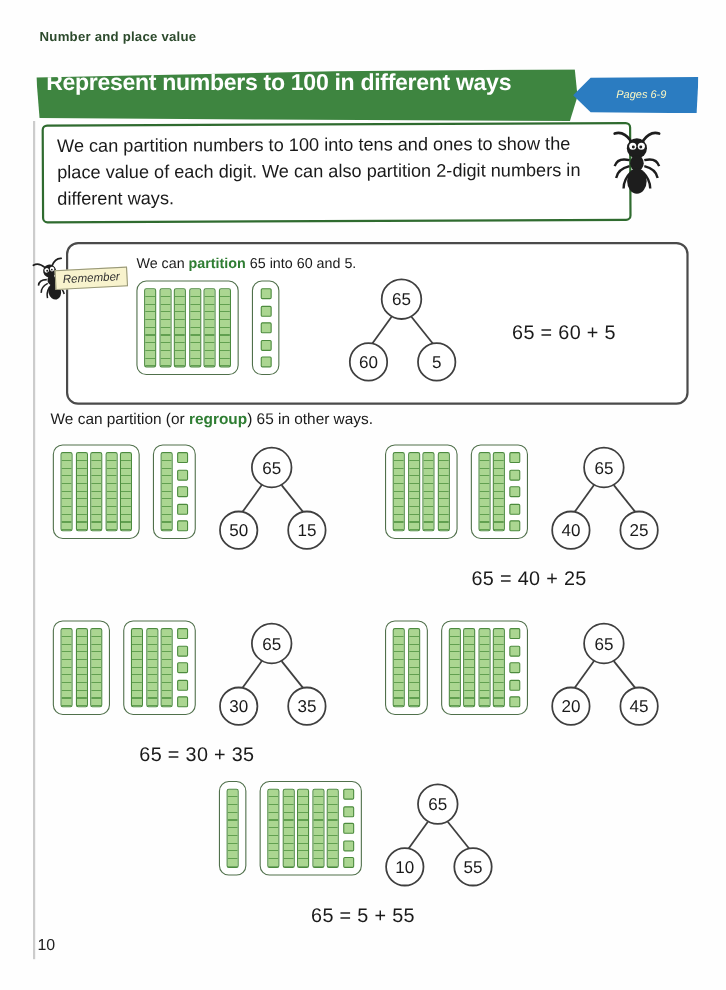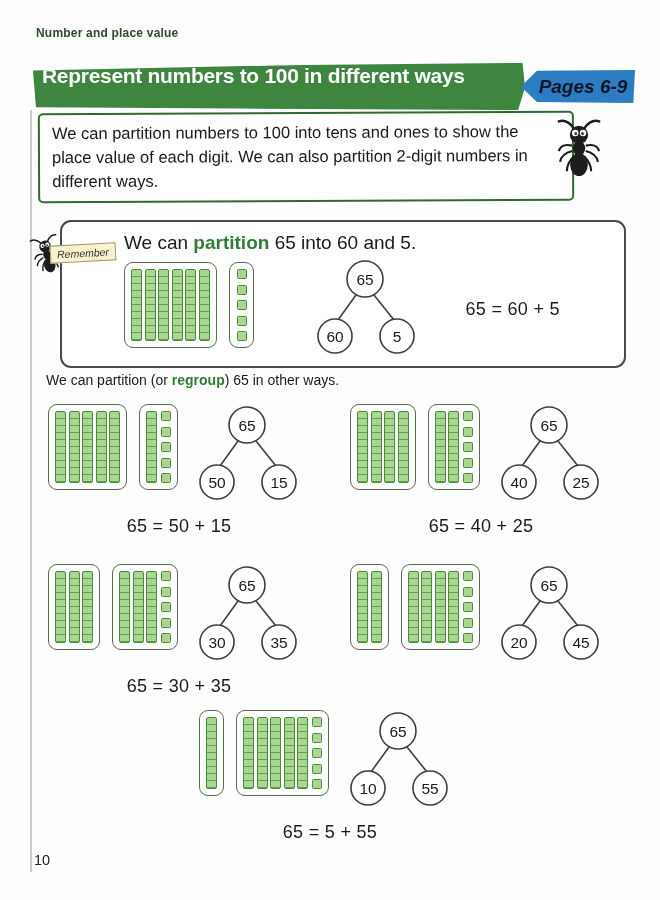--- a/index.html
+++ b/index.html
@@ -23,21 +23,21 @@
   .banner-text {
     color:#ffffff; font-weight:bold; font-size:21px; letter-spacing:-0.3px;
     padding-left:9px; white-space:nowrap; transform:translateY(1px);
   }
   .pages-flag {
     position:absolute; left:521px; top:70px; width:114px; height:33px;
     background:var(--flag-blue,#2b7cc1);
     clip-path:polygon(14% 2%, 100% 0%, 98.5% 100%, 14% 97%, 0% 50%);
     display:flex; align-items:center; justify-content:center;
   }
-  .pages-flag span { color:#0f172a; font-style:italic; font-weight:bold; font-size:19px; padding-left:10px; }
+  .pages-flag span { color:#fef9c3; font-style:italic; font-weight:normal; font-size:10px; padding-left:10px; }
 
   .intro-box {
     position:absolute; left:38px; top:112px; width:508px;
     border:2.5px solid var(--box-border-green,#2f6b2f); border-radius:5px;
     background:#fff; padding:7px 12px; font-size:16.5px; line-height:1.45;
     transform:rotate(-0.25deg);
   }
   .ant { overflow:visible; }
   .ant-intro { position:absolute; left:556px; top:116px; }
 
@@ -45,21 +45,21 @@
     position:absolute; left:60px; top:220px; width:566px; height:148px;
     border:2px solid #4a4a4a; border-radius:11px; background:#fff; box-sizing:border-box;
   }
   .remember-tag { position:absolute; left:-30px; top:2px; width:96px; height:70px; }
   .ant-small { position:absolute; left:0px; top:10px; transform:rotate(-14deg); }
   .remember-note {
     position:absolute; left:18px; top:20px; background:#f8f3cd; border:1px solid #99997a;
     font-size:10.5px; font-style:italic; padding:2px 6px; transform:rotate(-3deg);
     color:#333; white-space:nowrap;
   }
-  .remember-text { margin:10px 0 0 62px; font-size:19px; }
+  .remember-text { margin:10px 0 0 62px; font-size:13px; }
   .kw { font-weight:bold; color:var(--accent-green,#2e7d32); }
   .remember-content { display:flex; align-items:flex-start; margin:4px 0 0 62px; }
   .remember-content .blocks { margin-top:4px; }
   .remember-content svg { margin-left:54px; }
   .remember-content .equation { margin-left:42px; align-self:center; }
 
   .section-text { position:absolute; left:46px; top:372px; font-size:14px; }
 
   .blocks { display:flex; gap:12px; align-items:flex-start; }
   .block-container {
@@ -189,21 +189,20 @@
             <line x1="48" y1="37" x2="30" y2="62" stroke="#3f3f3f" stroke-width="1.6"></line>
             <line x1="66" y1="37" x2="86" y2="62" stroke="#3f3f3f" stroke-width="1.6"></line>
             <circle cx="57" cy="21" r="18" fill="#ffffff" stroke="#3f3f3f" stroke-width="1.6"></circle>
             <text x="57" y="26.5" text-anchor="middle" font-size="15.5" fill="#1a1a1a">65</text>
             <circle cx="27" cy="78" r="17" fill="#ffffff" stroke="#3f3f3f" stroke-width="1.6"></circle>
             <text x="27" y="83.5" text-anchor="middle" font-size="15.5" fill="#1a1a1a">50</text>
             <circle cx="89" cy="78" r="17" fill="#ffffff" stroke="#3f3f3f" stroke-width="1.6"></circle>
             <text x="89" y="83.5" text-anchor="middle" font-size="15.5" fill="#1a1a1a">15</text>
           </svg>
         </div>
-        <div class="equation">65 = 50 + 15</div>
       </div>
       <div class="example">
         <div class="example-row">
           <div class="blocks">
             <div class="block-container">
               <div class="rod"></div>
               <div class="rod"></div>
               <div class="rod"></div>
               <div class="rod"></div>
             </div>

